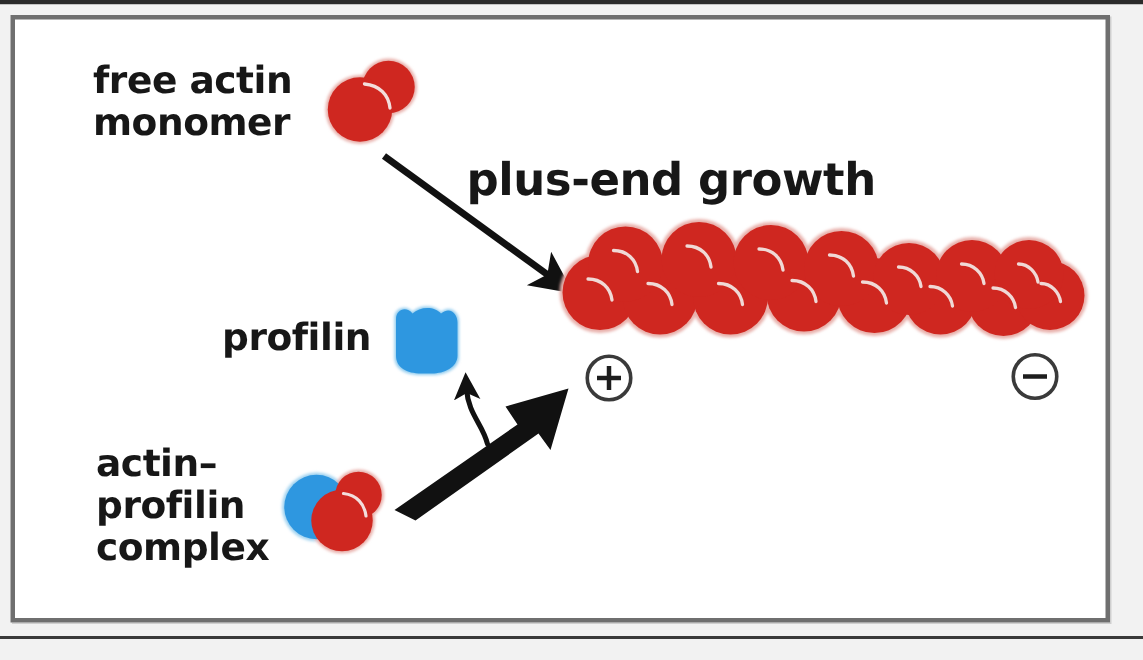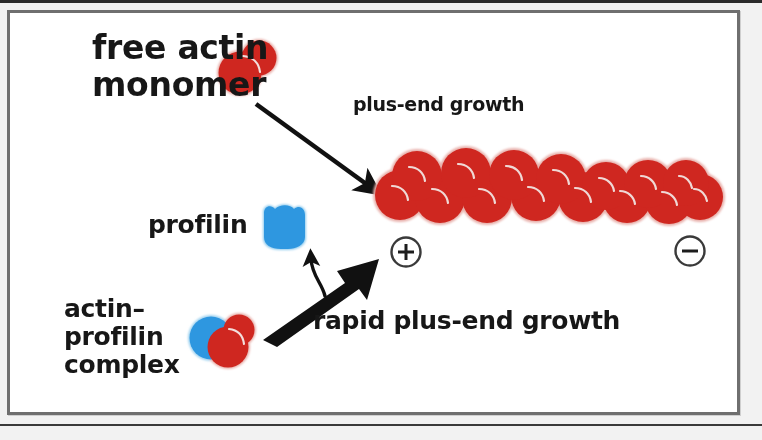--- a/index.html
+++ b/index.html
@@ -79,29 +79,27 @@
     position: absolute;
     color: #171717;
     font-weight: bold;
     font-family: "DejaVu Sans", "Liberation Sans", sans-serif;
     letter-spacing: -0.3px;
     line-height: 1.12;
     white-space: pre-line;
   }
   .label-free-actin {
     left: 62px;
-    top: 30px;
-    font-size: 33px;
-    margin-left: 30px;
+    top: 40px;
+    font-size: 25px;
   }
   .label-plus-end-growth {
     left: 311px;
-    top: 94px;
-    font-size: 19px;
-    margin-left: 42px;
+    top: 104px;
+    font-size: 30px;
   }
   .label-profilin {
     left: 148px;
     top: 211px;
     font-size: 25px;
   }
   .label-actin-profilin {
     left: 64px;
     top: 295px;
     font-size: 25px;
@@ -257,15 +255,14 @@
 monomer</div>
 
   <div class="label label-plus-end-growth">plus-end growth</div>
 
   <div class="label label-profilin">profilin</div>
 
   <div class="label label-actin-profilin">actin–
 profilin
 complex</div>
 
-  <div class="label label-rapid-growth">rapid plus-end growth</div>
 
 </div>
 
 </body></html>

